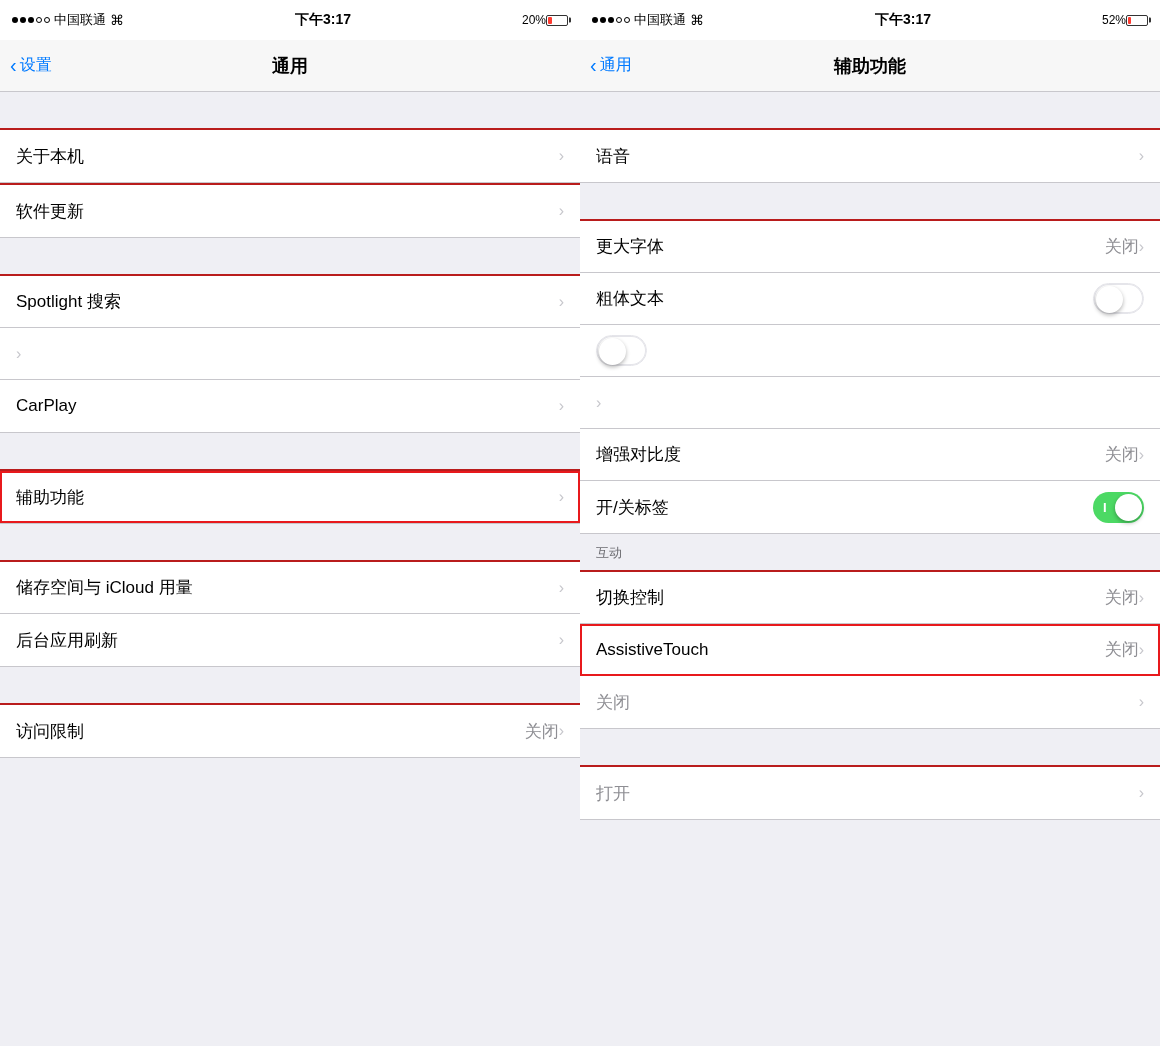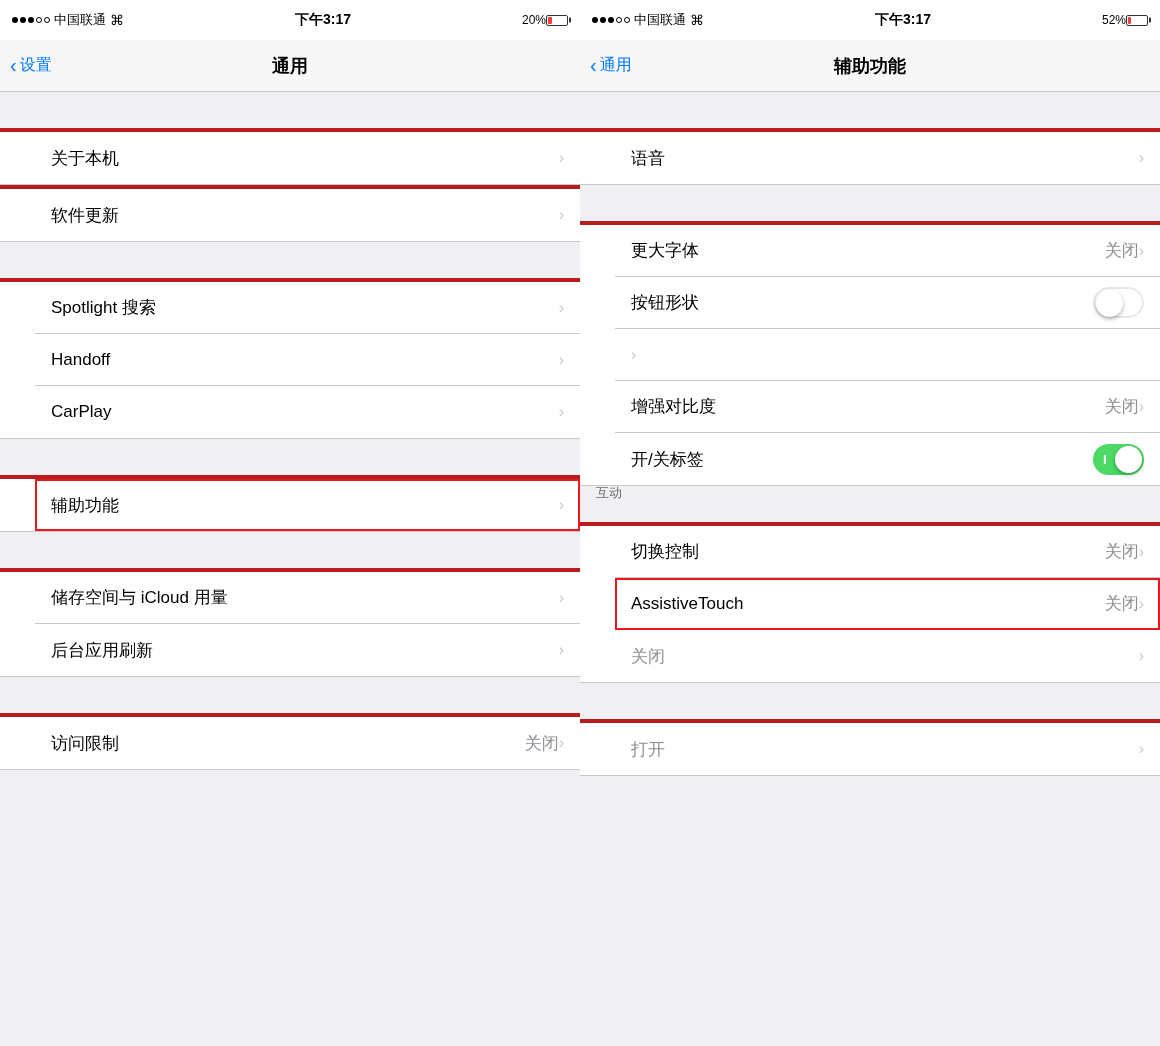--- a/index.html
+++ b/index.html
@@ -117,23 +117,22 @@
       background: #efeff4;
       display: flex;
       align-items: flex-end;
       padding: 0 16px 6px;
       font-size: 13px;
       color: #6d6d72;
     }
 
     .list-group {
       background: #fff;
-      border-top: 4px solid #b91c1c;
+      border-top: 2px solid #b91c1c;
       border-bottom: 1px solid #c8c7cc;
-      padding-left: 35px;
     }
 
     .list-item {
       display: flex;
       align-items: center;
       justify-content: space-between;
       padding: 0 16px;
       height: 52px;
       background: #fff;
       border-bottom: 1px solid #c8c7cc;
@@ -201,21 +200,21 @@
       outline: 2.5px solid #e8191c;
       outline-offset: -2px;
       z-index: 2;
     }
 
     .section-header {
       height: 36px;
       background: #efeff4;
       display: flex;
       align-items: flex-end;
-      padding: 0 16px 20px;
+      padding: 0 16px 8px;
       font-size: 13px;
       color: #6d6d72;
     }
   </style>
 </head>
 <body>
 
 <div class="phone-panel">
 
   <div class="status-bar">
@@ -269,21 +268,20 @@
     </div>
 
     <div class="section">
       <div class="section-spacer"></div>
       <div class="list-group">
         <div class="list-item">
           <span class="list-item-label">Spotlight 搜索</span>
           <span class="chevron-right">›</span>
         </div>
         <div class="list-item">
-          <span class="list-item-label">Handoff</span>
           <span class="chevron-right">›</span>
         </div>
         <div class="list-item">
           <span class="list-item-label">CarPlay</span>
           <span class="chevron-right">›</span>
         </div>
       </div>
     </div>
 
     <div class="section">
@@ -369,21 +367,26 @@
 
     <div class="section">
       <div class="section-spacer"></div>
       <div class="list-group">
         <div class="list-item">
           <span class="list-item-label">更大字体</span>
           <span class="list-item-value">关闭</span>
           <span class="chevron-right">›</span>
         </div>
         <div class="list-item">
-          <span class="list-item-label">按钮形状</span>
+          <span class="list-item-label">粗体文本</span>
+          <div class="toggle off">
+            <div class="toggle-knob"></div>
+          </div>
+        </div>
+        <div class="list-item">
           <div class="toggle off">
             <div class="toggle-knob"></div>
           </div>
         </div>
         <div class="list-item">
           <span class="chevron-right">›</span>
         </div>
         <div class="list-item">
           <span class="list-item-label">增强对比度</span>
           <span class="list-item-value">关闭</span>

